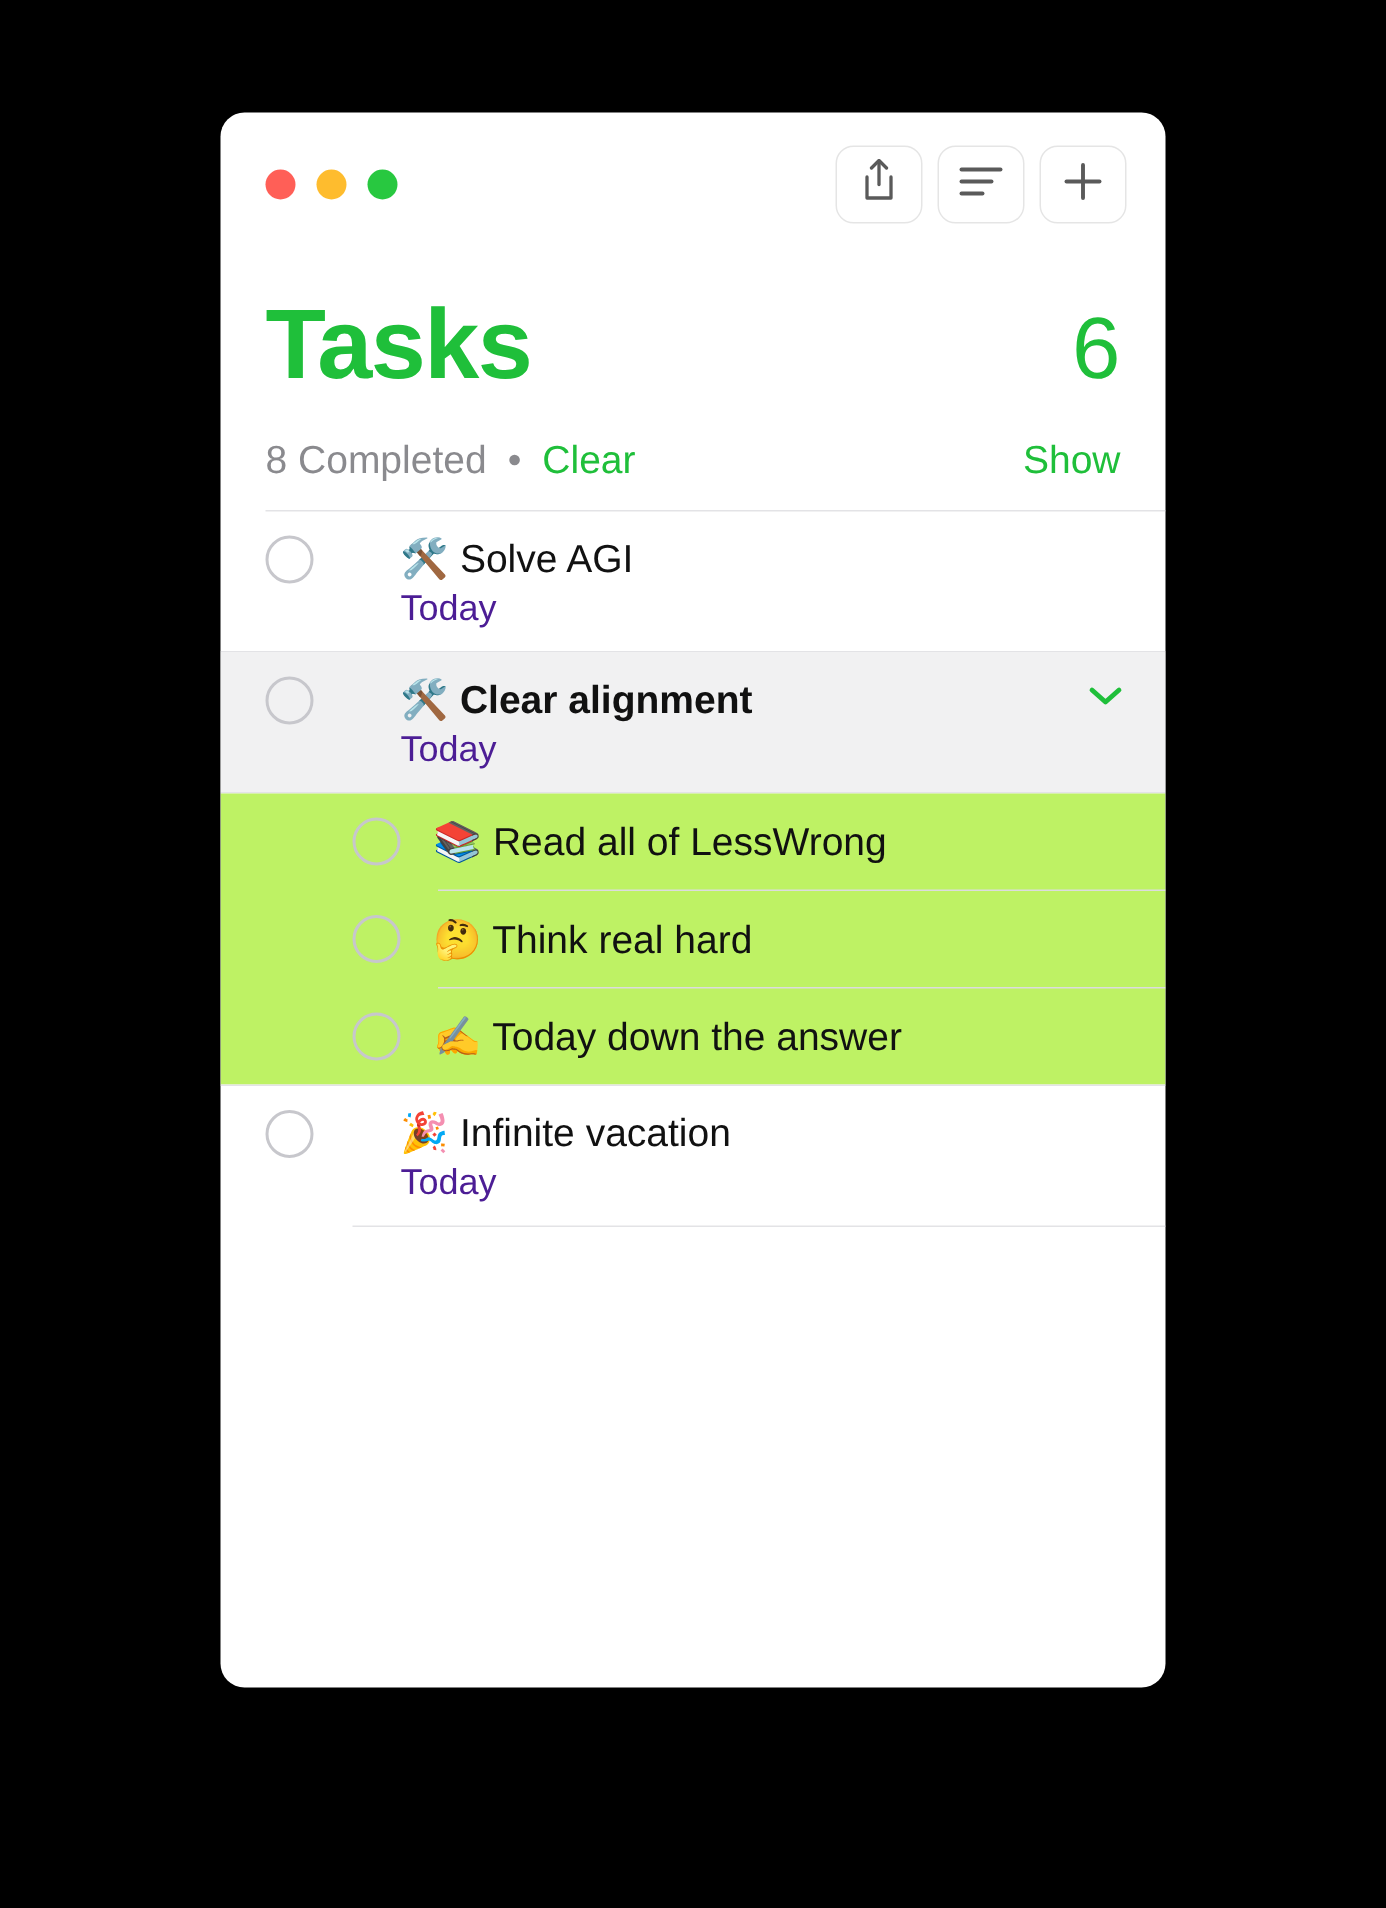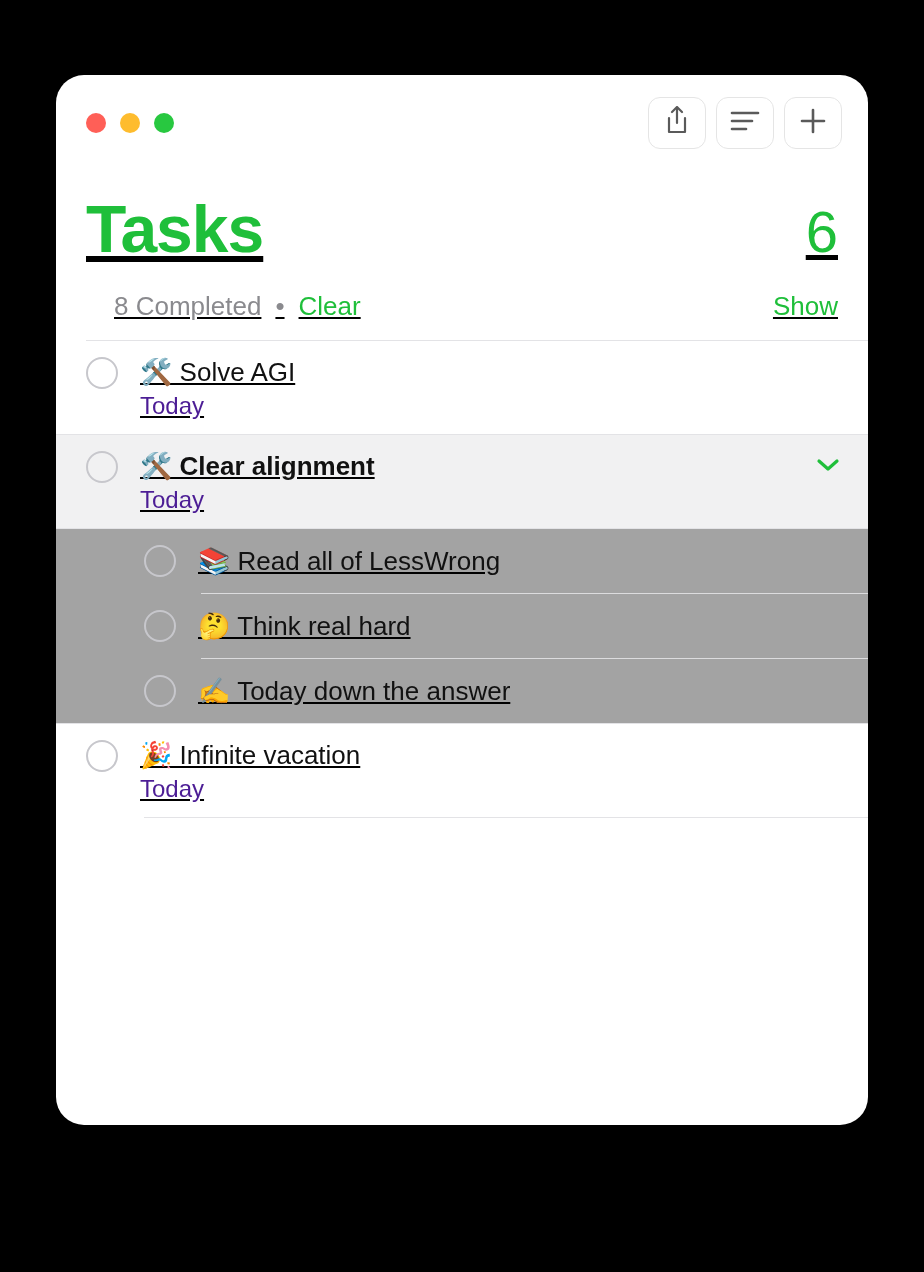--- a/index.html
+++ b/index.html
@@ -11,27 +11,26 @@
       background: #000;
       width: 924px;
       height: 1272px;
       font-family: -apple-system, BlinkMacSystemFont, "Segoe UI", Helvetica, Arial, sans-serif;
       display: flex;
       align-items: flex-start;
       justify-content: center;
       padding-top: 75px;
     }
     .window {
-      width: 812px;
+      width: 630px;
       height: 1050px;
       background: #fff;
-      border-radius: 28px;
+      border-radius: 16px;
       overflow: hidden;
       position: relative;
-      text-decoration: underline;
     }
     .titlebar {
       display: flex;
       align-items: center;
       justify-content: space-between;
       padding: 22px 26px 12px 30px;
     }
     .traffic-lights {
       display: flex;
       gap: 14px;
@@ -77,21 +76,20 @@
     .count {
       font-size: 58px;
       font-weight: 400;
       color: #1fbf3a;
     }
     .subheader {
       display: flex;
       align-items: center;
       justify-content: space-between;
       padding: 0 30px 18px 30px;
-      margin-left: 28px;
     }
     .sub-left {
       display: flex;
       align-items: baseline;
       gap: 14px;
       font-size: 26px;
     }
     .completed-text {
       color: #8a8a8e;
     }
@@ -131,20 +129,21 @@
       width: 32px;
       height: 32px;
       border: 2.5px solid #c7c7cc;
       border-radius: 50%;
       flex-shrink: 0;
       margin-top: 2px;
       cursor: pointer;
     }
     .task-body {
       flex: 1;
+      margin-left: 36px;
     }
     .task-main {
       display: flex;
       align-items: center;
       justify-content: space-between;
     }
     .task-title {
       font-size: 26px;
       color: #111;
       line-height: 1.35;
@@ -155,21 +154,21 @@
     .task-date {
       font-size: 24px;
       color: #4c1d95;
       margin-top: 2px;
     }
     .chevron {
       color: #1fbf3a;
       margin-right: 6px;
     }
     .subtasks {
-      background: #a3a3a3;
+      background: #bef264;
       text-align: right;
     }
     .subtask {
       display: flex;
       align-items: center;
       gap: 22px;
       padding: 16px 30px 16px 88px;
     }
     .sub-circle {
       width: 32px;

